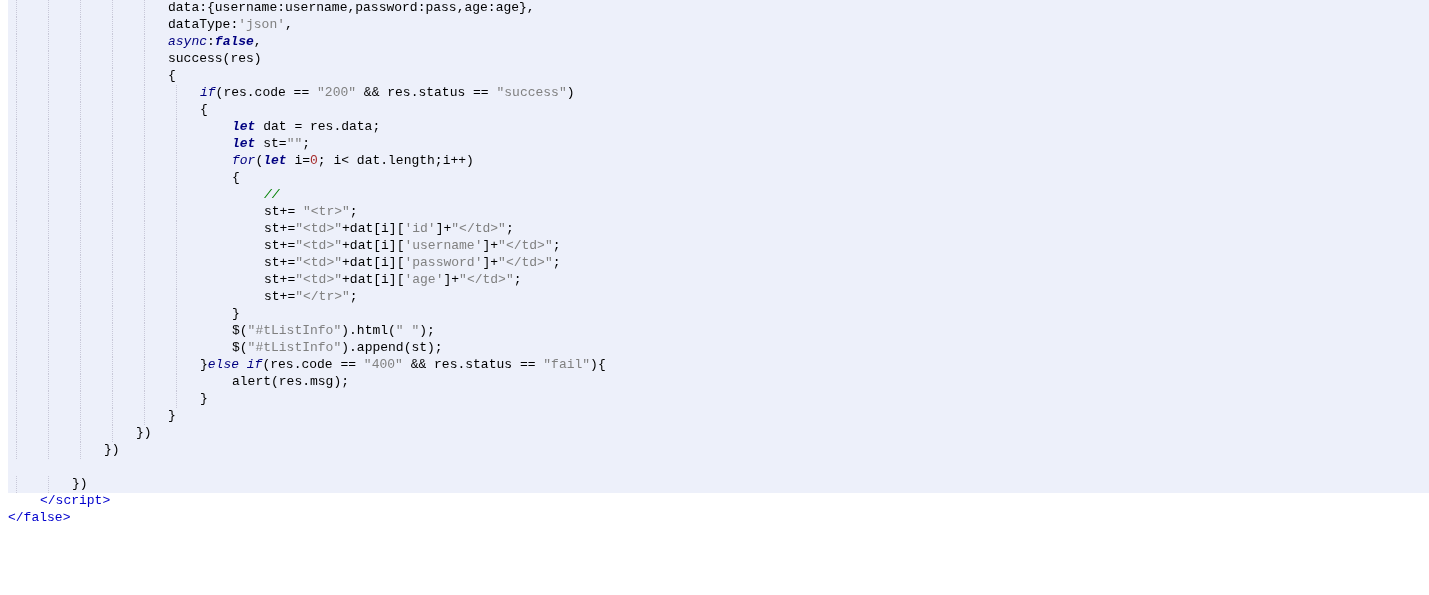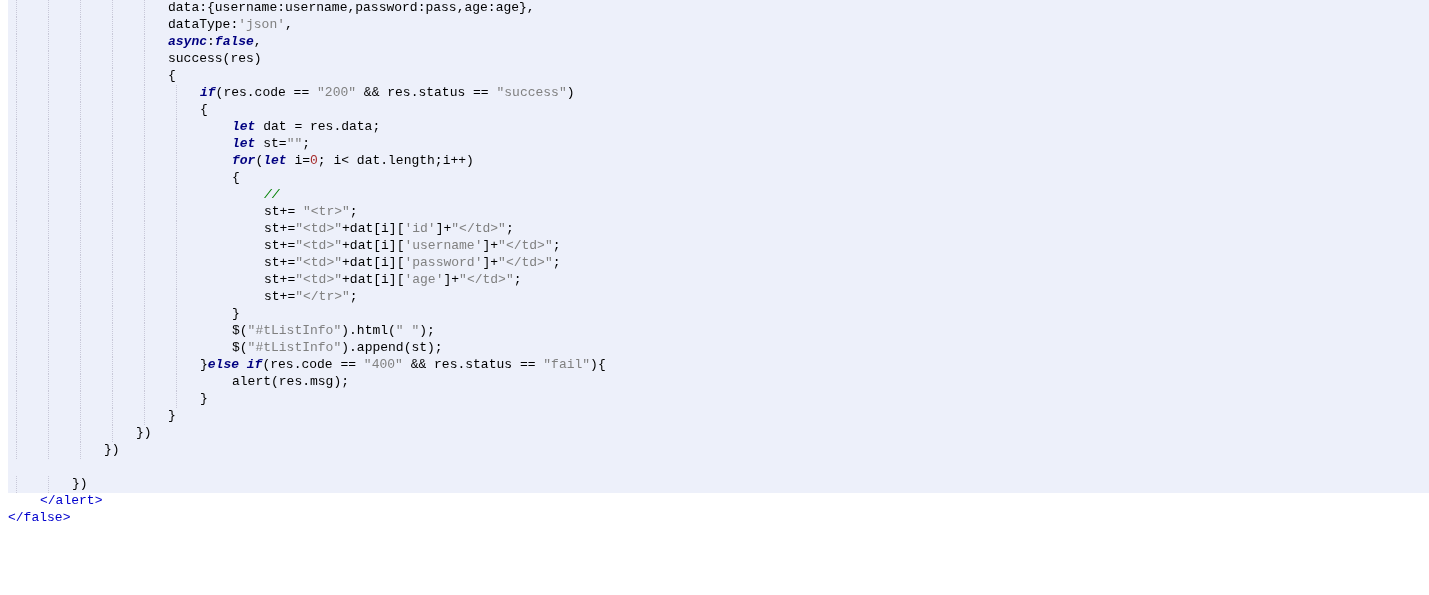--- a/index.html
+++ b/index.html
@@ -20,21 +20,21 @@
       background: #ffffff;
       border-right: 0;
       flex-shrink: 0;
     }
     .line {
       height: 17px;
       padding-left: 0;
     }
     
     .c-default { color: #000000; }
-    .c-keyword { color: #000080; font-weight: bold; font-style: italic; }
+    .c-keyword { color: #000080; font-weight: normal; font-style: italic; }
     .c-string  { color: #808080; }
     .c-number  { color: #a52a2a; }
     .c-comment { color: #008000; font-style: italic; }
     .c-tag     { color: #0000cd; }
     .c-false   { color: #000080; font-weight: bold; font-style: italic; }
     .c-let     { color: #000080; font-weight: bold; font-style: italic; }
   </style>
 </head>
 <body>
 
@@ -64,17 +64,17 @@
         <div class="line" style="background: rgb(237, 240, 250); position: relative;"><span style="position: absolute; left: 8px; top: 0px; height: 17px; border-left: 1px dotted rgb(200, 200, 216);"></span><span style="position: absolute; left: 40px; top: 0px; height: 17px; border-left: 1px dotted rgb(200, 200, 216);"></span><span style="position: absolute; left: 72px; top: 0px; height: 17px; border-left: 1px dotted rgb(200, 200, 216);"></span><span style="position: absolute; left: 104px; top: 0px; height: 17px; border-left: 1px dotted rgb(200, 200, 216);"></span><span style="position: absolute; left: 136px; top: 0px; height: 17px; border-left: 1px dotted rgb(200, 200, 216);"></span><span style="position: absolute; left: 168px; top: 0px; height: 17px; border-left: 1px dotted rgb(200, 200, 216);"></span><span style="padding-left: 224px;"><span class="c-default">$(</span><span class="c-string">"#tListInfo"</span><span class="c-default">).html(</span><span class="c-string">" "</span><span class="c-default">);</span></span></div>
         <div class="line" style="background: rgb(237, 240, 250); position: relative;"><span style="position: absolute; left: 8px; top: 0px; height: 17px; border-left: 1px dotted rgb(200, 200, 216);"></span><span style="position: absolute; left: 40px; top: 0px; height: 17px; border-left: 1px dotted rgb(200, 200, 216);"></span><span style="position: absolute; left: 72px; top: 0px; height: 17px; border-left: 1px dotted rgb(200, 200, 216);"></span><span style="position: absolute; left: 104px; top: 0px; height: 17px; border-left: 1px dotted rgb(200, 200, 216);"></span><span style="position: absolute; left: 136px; top: 0px; height: 17px; border-left: 1px dotted rgb(200, 200, 216);"></span><span style="position: absolute; left: 168px; top: 0px; height: 17px; border-left: 1px dotted rgb(200, 200, 216);"></span><span style="padding-left: 224px;"><span class="c-default">$(</span><span class="c-string">"#tListInfo"</span><span class="c-default">).append(st);</span></span></div>
         <div class="line" style="background: rgb(237, 240, 250); position: relative;"><span style="position: absolute; left: 8px; top: 0px; height: 17px; border-left: 1px dotted rgb(200, 200, 216);"></span><span style="position: absolute; left: 40px; top: 0px; height: 17px; border-left: 1px dotted rgb(200, 200, 216);"></span><span style="position: absolute; left: 72px; top: 0px; height: 17px; border-left: 1px dotted rgb(200, 200, 216);"></span><span style="position: absolute; left: 104px; top: 0px; height: 17px; border-left: 1px dotted rgb(200, 200, 216);"></span><span style="position: absolute; left: 136px; top: 0px; height: 17px; border-left: 1px dotted rgb(200, 200, 216);"></span><span style="position: absolute; left: 168px; top: 0px; height: 17px; border-left: 1px dotted rgb(200, 200, 216);"></span><span style="padding-left: 192px;"><span class="c-default">}</span><span class="c-keyword">else if</span><span class="c-default">(res.code == </span><span class="c-string">"400"</span><span class="c-default"> &amp;&amp; res.status == </span><span class="c-string">"fail"</span><span class="c-default">){</span></span></div>
         <div class="line" style="background: rgb(237, 240, 250); position: relative;"><span style="position: absolute; left: 8px; top: 0px; height: 17px; border-left: 1px dotted rgb(200, 200, 216);"></span><span style="position: absolute; left: 40px; top: 0px; height: 17px; border-left: 1px dotted rgb(200, 200, 216);"></span><span style="position: absolute; left: 72px; top: 0px; height: 17px; border-left: 1px dotted rgb(200, 200, 216);"></span><span style="position: absolute; left: 104px; top: 0px; height: 17px; border-left: 1px dotted rgb(200, 200, 216);"></span><span style="position: absolute; left: 136px; top: 0px; height: 17px; border-left: 1px dotted rgb(200, 200, 216);"></span><span style="position: absolute; left: 168px; top: 0px; height: 17px; border-left: 1px dotted rgb(200, 200, 216);"></span><span style="padding-left: 224px;"><span class="c-default">alert(res.msg);</span></span></div>
         <div class="line" style="background: rgb(237, 240, 250); position: relative;"><span style="position: absolute; left: 8px; top: 0px; height: 17px; border-left: 1px dotted rgb(200, 200, 216);"></span><span style="position: absolute; left: 40px; top: 0px; height: 17px; border-left: 1px dotted rgb(200, 200, 216);"></span><span style="position: absolute; left: 72px; top: 0px; height: 17px; border-left: 1px dotted rgb(200, 200, 216);"></span><span style="position: absolute; left: 104px; top: 0px; height: 17px; border-left: 1px dotted rgb(200, 200, 216);"></span><span style="position: absolute; left: 136px; top: 0px; height: 17px; border-left: 1px dotted rgb(200, 200, 216);"></span><span style="position: absolute; left: 168px; top: 0px; height: 17px; border-left: 1px dotted rgb(200, 200, 216);"></span><span style="padding-left: 192px;"><span class="c-default">}</span></span></div>
         <div class="line" style="background: rgb(237, 240, 250); position: relative;"><span style="position: absolute; left: 8px; top: 0px; height: 17px; border-left: 1px dotted rgb(200, 200, 216);"></span><span style="position: absolute; left: 40px; top: 0px; height: 17px; border-left: 1px dotted rgb(200, 200, 216);"></span><span style="position: absolute; left: 72px; top: 0px; height: 17px; border-left: 1px dotted rgb(200, 200, 216);"></span><span style="position: absolute; left: 104px; top: 0px; height: 17px; border-left: 1px dotted rgb(200, 200, 216);"></span><span style="position: absolute; left: 136px; top: 0px; height: 17px; border-left: 1px dotted rgb(200, 200, 216);"></span><span style="padding-left: 160px;"><span class="c-default">}</span></span></div>
         <div class="line" style="background: rgb(237, 240, 250); position: relative;"><span style="position: absolute; left: 8px; top: 0px; height: 17px; border-left: 1px dotted rgb(200, 200, 216);"></span><span style="position: absolute; left: 40px; top: 0px; height: 17px; border-left: 1px dotted rgb(200, 200, 216);"></span><span style="position: absolute; left: 72px; top: 0px; height: 17px; border-left: 1px dotted rgb(200, 200, 216);"></span><span style="position: absolute; left: 104px; top: 0px; height: 17px; border-left: 1px dotted rgb(200, 200, 216);"></span><span style="padding-left: 128px;"><span class="c-default">})</span></span></div>
         <div class="line" style="background: rgb(237, 240, 250); position: relative;"><span style="position: absolute; left: 8px; top: 0px; height: 17px; border-left: 1px dotted rgb(200, 200, 216);"></span><span style="position: absolute; left: 40px; top: 0px; height: 17px; border-left: 1px dotted rgb(200, 200, 216);"></span><span style="position: absolute; left: 72px; top: 0px; height: 17px; border-left: 1px dotted rgb(200, 200, 216);"></span><span style="padding-left: 96px;"><span class="c-default">})</span></span></div>
         <div class="line" style="background: rgb(237, 240, 250); position: relative;"><span style="padding-left: 0px;"><span class="c-default"></span></span></div>
         <div class="line" style="background: rgb(237, 240, 250); position: relative;"><span style="position: absolute; left: 8px; top: 0px; height: 17px; border-left: 1px dotted rgb(200, 200, 216);"></span><span style="position: absolute; left: 40px; top: 0px; height: 17px; border-left: 1px dotted rgb(200, 200, 216);"></span><span style="padding-left: 64px;"><span class="c-default">})</span></span></div>
-        <div class="line" style="background: rgb(255, 255, 255); position: relative;"><span style="padding-left: 32px;"><span class="c-tag">&lt;/</span><span class="c-tag">alert</span><span class="c-tag">&gt;</span></span></div>
+        <div class="line" style="background: rgb(255, 255, 255); position: relative;"><span style="padding-left: 32px;"><span class="c-tag">&lt;/</span><span class="c-tag">script</span><span class="c-tag">&gt;</span></span></div>
         <div class="line" style="background: rgb(255, 255, 255); position: relative;"><span style="padding-left: 0px;"><span class="c-tag">&lt;/</span><span class="c-tag">false</span><span class="c-tag">&gt;</span></span></div>
       </div>
   </div>
 </div>
 
 </body></html>

